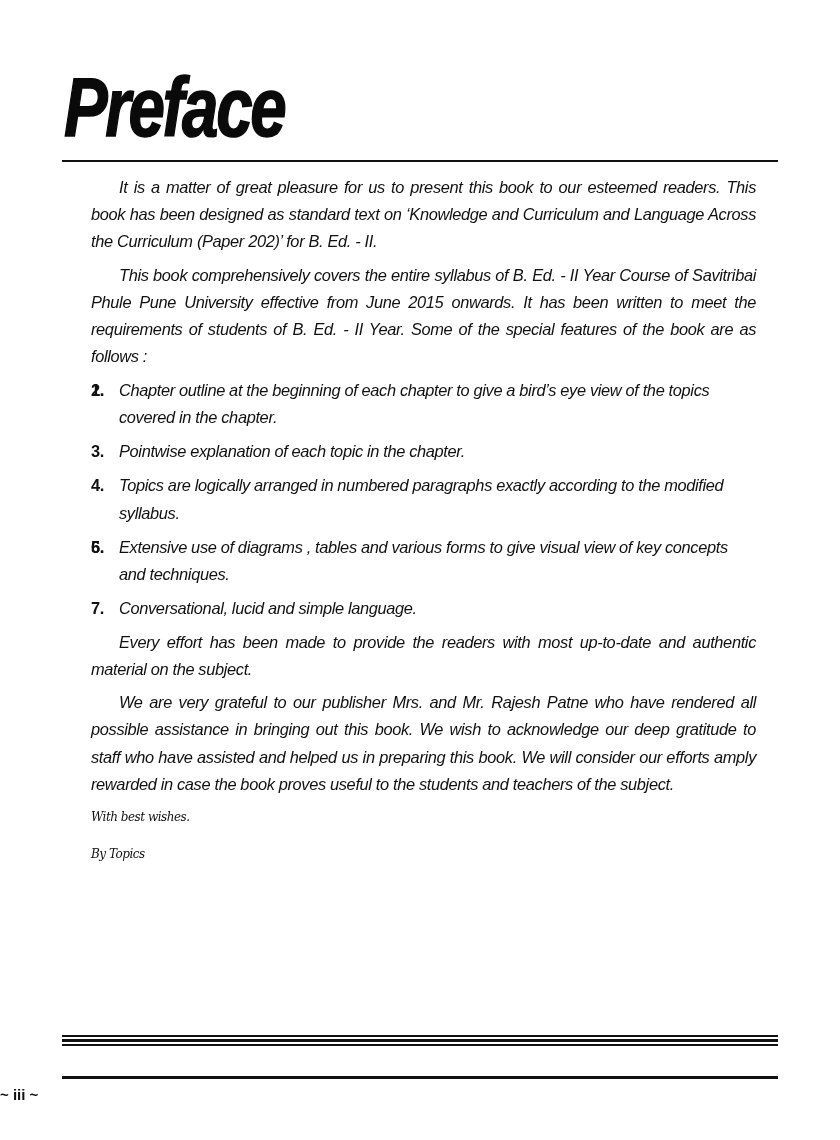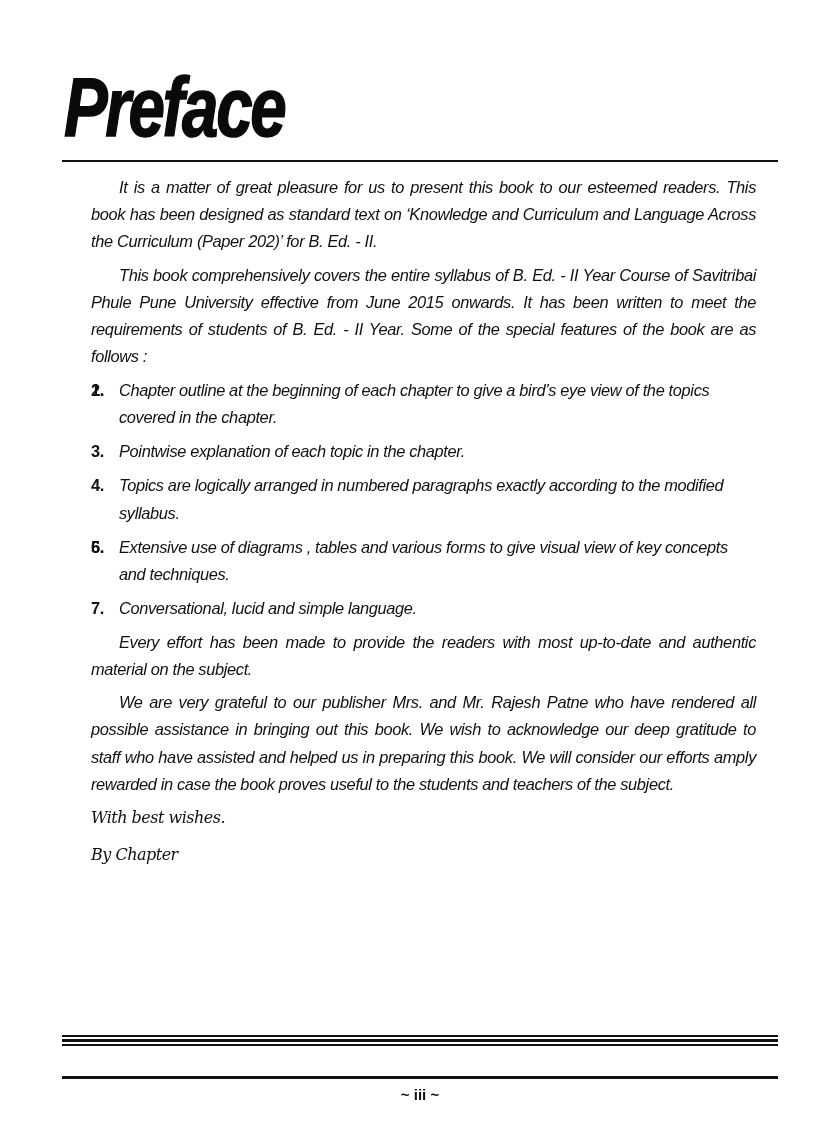--- a/index.html
+++ b/index.html
@@ -20,28 +20,28 @@
     font-family: "Liberation Sans", sans-serif; font-style: italic;
     font-size: 16.4px; line-height: 27.2px; color: #111;
   }
   .content p { margin: 0 0 6px 0; text-align: justify; text-align-last: left; letter-spacing: -0.35px; }
   .content p.indent { text-indent: 28px; font-style: italic; }
   .list { list-style: none; margin: 0; padding: 0; }
   .list li { position: relative; padding-left: 28px; margin: 0 0 6.8px 0; letter-spacing: -0.35px; }
   .list .num { position: absolute; left: 0; top: 0; font-style: normal; font-weight: bold; }
   .signoff {
     font-family: "DejaVu Serif", serif; font-style: italic;
-    font-size: 16px; line-height: 27px; margin: 4px 0 10px 0; letter-spacing: -0.5px;
+    font-size: 12px; line-height: 27px; margin: 4px 0 10px 0; letter-spacing: -0.5px;
   }
   .foot-rule-a { position: absolute; left: 62px; top: 1035px; width: 716px; height: 2px; background: #111; }
   .foot-rule-b { position: absolute; left: 62px; top: 1039px; width: 716px; height: 3px; background: #111; }
   .foot-rule-c { position: absolute; left: 62px; top: 1044px; width: 716px; height: 2px; background: #111; }
   .foot-rule-d { position: absolute; left: 62px; top: 1076px; width: 716px; height: 3px; background: #111; }
   .page-num {
-    position: absolute; left: 0; top: 1086px; width: 840px; text-align: center;
+    position: absolute; left: 0; top: 1086px; width: 840px; text-align: left;
     font-family: "Liberation Sans", sans-serif; font-weight: bold; font-size: 15px; color: #111;
   }
 </style>
 </head>
 <body>
 
 <div class="title">Preface</div>
 <div class="head-rule"></div>
 
 <div class="content">
@@ -55,20 +55,20 @@
     <li><span class="num">4.</span><span>Topics are logically arranged in numbered paragraphs exactly according to the modified syllabus.</span></li>
     <li><span class="num">5.</span></li>
     <li><span class="num">6.</span><span>Extensive use of diagrams , tables and various forms to give visual view of key concepts and techniques.</span></li>
     <li><span class="num">7.</span><span>Conversational, lucid and simple language.</span></li>
   </ol>
 
   <p class="indent">Every effort has been made to provide the readers with most up-to-date and authentic material on the subject.</p>
   <p class="indent">We are very grateful to our publisher Mrs. and Mr. Rajesh Patne who have rendered all possible assistance in bringing out this book. We wish to acknowledge our deep gratitude to staff who have assisted and helped us in preparing this book. We will consider our efforts amply rewarded in case the book proves useful to the students and teachers of the subject.</p>
 
   <div class="signoff">With best wishes.</div>
-  <div class="signoff">By Chapter</div>
+  <div class="signoff">By Topics</div>
 </div>
 
 <div class="foot-rule-a"></div>
 <div class="foot-rule-b"></div>
 <div class="foot-rule-c"></div>
 <div class="foot-rule-d"></div>
 <div class="page-num">~ iii ~</div>
 
 </body></html>

